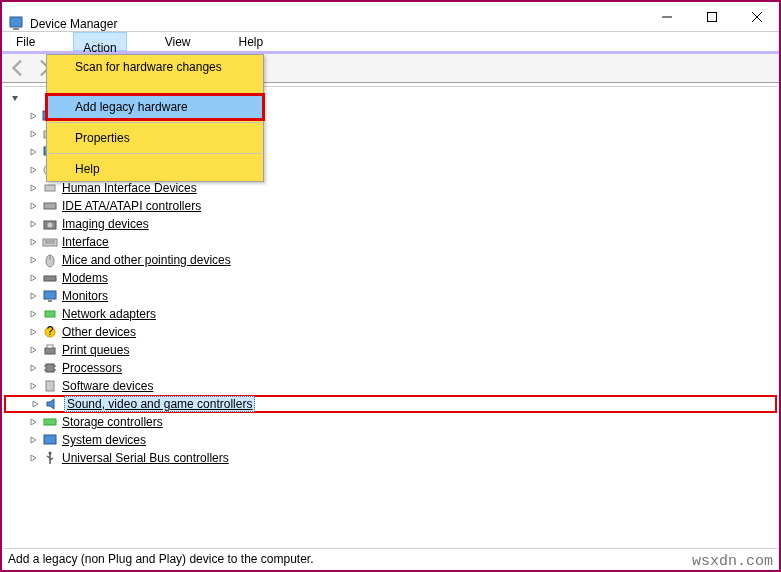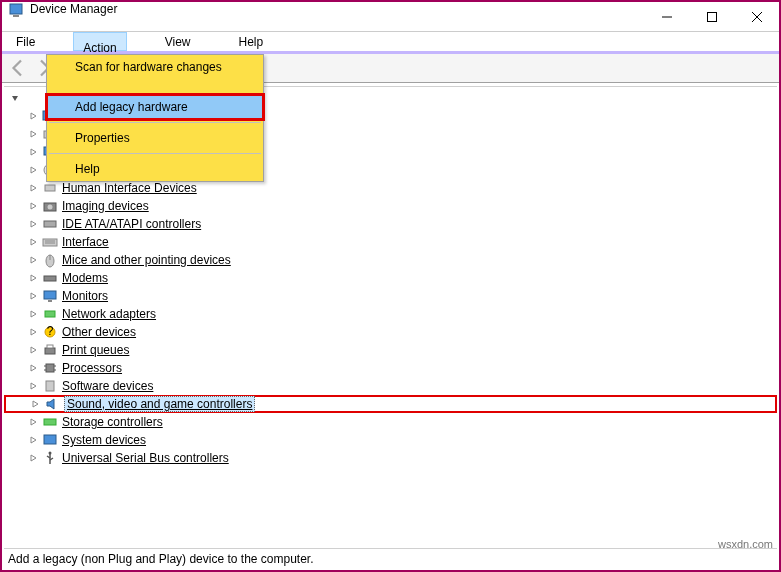--- a/index.html
+++ b/index.html
@@ -1,17 +1,17 @@
 <!DOCTYPE html>
 <html><head>
 <meta charset="utf-8">
 <style>
 * { box-sizing: border-box; margin: 0; padding: 0; font-family: "Segoe UI", Tahoma, sans-serif; font-size: 12px; }
 body { width: 781px; height: 572px; border: 2px solid #a0005a; background: #fff; position: relative; overflow: hidden; }
-.titlebar { height: 30px; display: flex; align-items: flex-start; padding-left: 6px; border-bottom: 1px solid #ccc; }
+.titlebar { height: 30px; display: flex; align-items: flex-end; padding-left: 6px; border-bottom: 1px solid #ccc; }
 .titlebar .icon { width: 16px; height: 16px; margin-right: 6px; }
 .titlebar .title { flex: 1; font-size: 12px; }
 .winbtns { display: flex; height: 100%; }
 .winbtn { width: 45px; height: 100%; display: flex; align-items: center; justify-content: center; }
 .winbtn svg { width: 10px; height: 10px; }
 .menubar { height: 22px; display: flex; align-items: stretch; border-bottom: 3px solid #c4b5fd; padding-left: 4px; gap: 28px; }
 .menuitem { padding: 3px 10px; cursor: default; }
 .menuitem.open { background: #cce8ff; border: 1px solid #99d1ff; padding: 8px 9px; }
 .toolbar { height: 29px; border-bottom: 1px solid #a0a0a0; display: flex; align-items: center; padding-left: 4px; gap: 2px; background: #f5f5f5; }
 .toolbtn { width: 24px; height: 24px; display: flex; align-items: center; justify-content: center; }
@@ -25,21 +25,21 @@
 .label { font-size: 12px; text-decoration: underline; }
 .indent1 { padding-left: 22px; }
 .highlight-red { border: 2px solid #e00000; }
 .highlight-text { background: #cce8ff; border: 1px dotted #666; padding: 0 2px; }
 .dropdown { position: absolute; top: 52px; left: 44px; width: 218px; background: #fde047; border: 1px solid #a0a0a0; box-shadow: 2px 2px 3px rgba(0,0,0,0.2); z-index: 10; }
 .dditem { height: 24px; display: flex; align-items: center; padding-left: 28px; cursor: default; }
 .dditem.highlighted { background: #91c9f7; }
 .dditem.boxed { outline: 3px solid #e00000; outline-offset: -1px; margin-top: 16px; }
 .ddsep { height: 1px; background: #c0c0c0; margin: 3px 2px; }
 .statusbar { position: absolute; left: 2px; right: 2px; bottom: 2px; height: 20px; border-top: 1px solid #d0d0d0; display: flex; align-items: center; padding-left: 4px; font-size: 12px; }
-.watermark { position: absolute; right: 6px; bottom: 20px; font-size: 11px; color: #777; }
+.watermark { position: absolute; right: 6px; bottom: 0; font-size: 15px; color: #777; font-family: Liberation Mono, monospace; }
 </style>
 </head>
 <body>
 
 <div class="titlebar">
   <span class="icon">
     <svg viewBox="0 0 16 16">
         <rect x="2" y="2" width="12" height="10" fill="#4a90d9" stroke="#2a5a8a"></rect>
         <rect x="5" y="13" width="6" height="2" fill="#888"></rect>
       </svg>
@@ -178,39 +178,39 @@
   </div>
 
   <div class="treerow indent1">
     <span class="expander">
         <svg viewBox="0 0 8 8">
           <path d="M2 1 L7 4 L2 7 Z" fill="none" stroke="#888"></path>
         </svg>
       </span>
     <span class="devicon">
         <svg viewBox="0 0 16 16">
+          <rect x="2" y="5" width="12" height="6" fill="#aaa" stroke="#666"></rect>
+        </svg>
+      </span>
+    <span class="label">IDE ATA/ATAPI controllers</span>
+  </div>
+
+  <div class="treerow indent1">
+    <span class="expander">
+        <svg viewBox="0 0 8 8">
+          <path d="M2 1 L7 4 L2 7 Z" fill="none" stroke="#888"></path>
+        </svg>
+      </span>
+    <span class="devicon">
+        <svg viewBox="0 0 16 16">
           <rect x="2" y="5" width="12" height="8" fill="#888" stroke="#555"></rect>
           <circle cx="8" cy="9" r="2.5" fill="#ccc"></circle>
         </svg>
       </span>
     <span class="label">Imaging devices</span>
-  </div>
-
-  <div class="treerow indent1">
-    <span class="expander">
-        <svg viewBox="0 0 8 8">
-          <path d="M2 1 L7 4 L2 7 Z" fill="none" stroke="#888"></path>
-        </svg>
-      </span>
-    <span class="devicon">
-        <svg viewBox="0 0 16 16">
-          <rect x="2" y="5" width="12" height="6" fill="#aaa" stroke="#666"></rect>
-        </svg>
-      </span>
-    <span class="label">IDE ATA/ATAPI controllers</span>
   </div>
 
   <div class="treerow indent1">
     <span class="expander">
         <svg viewBox="0 0 8 8">
           <path d="M2 1 L7 4 L2 7 Z" fill="none" stroke="#888"></path>
         </svg>
       </span>
     <span class="devicon">
         <svg viewBox="0 0 16 16">

